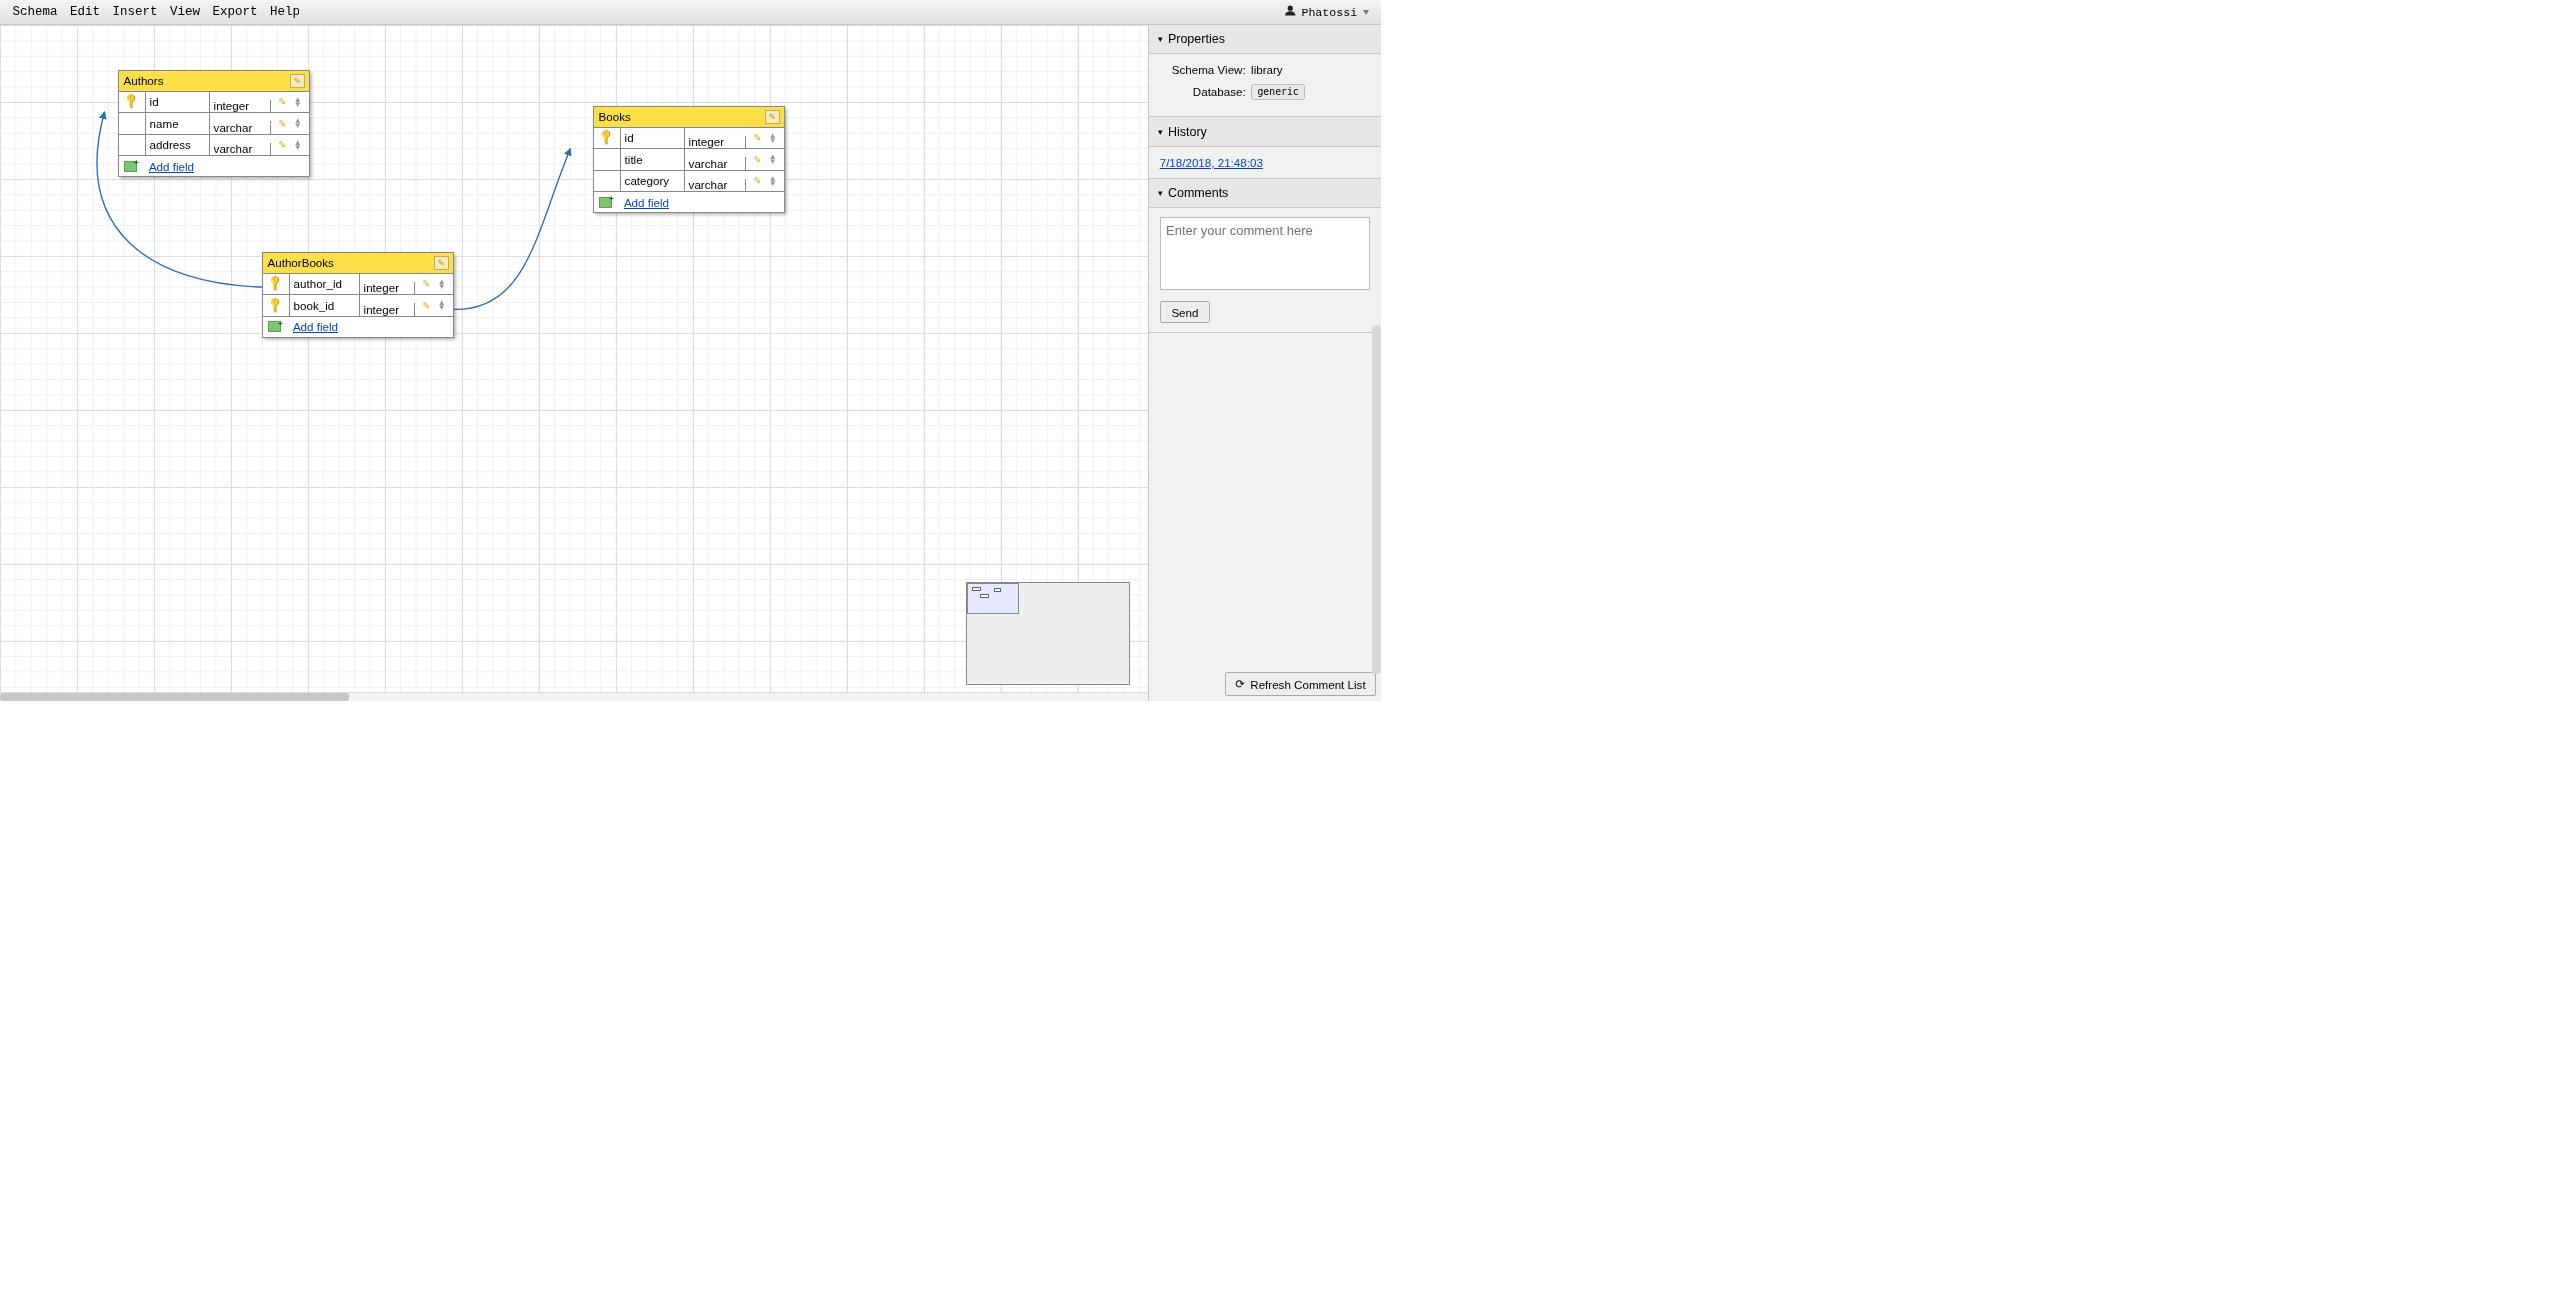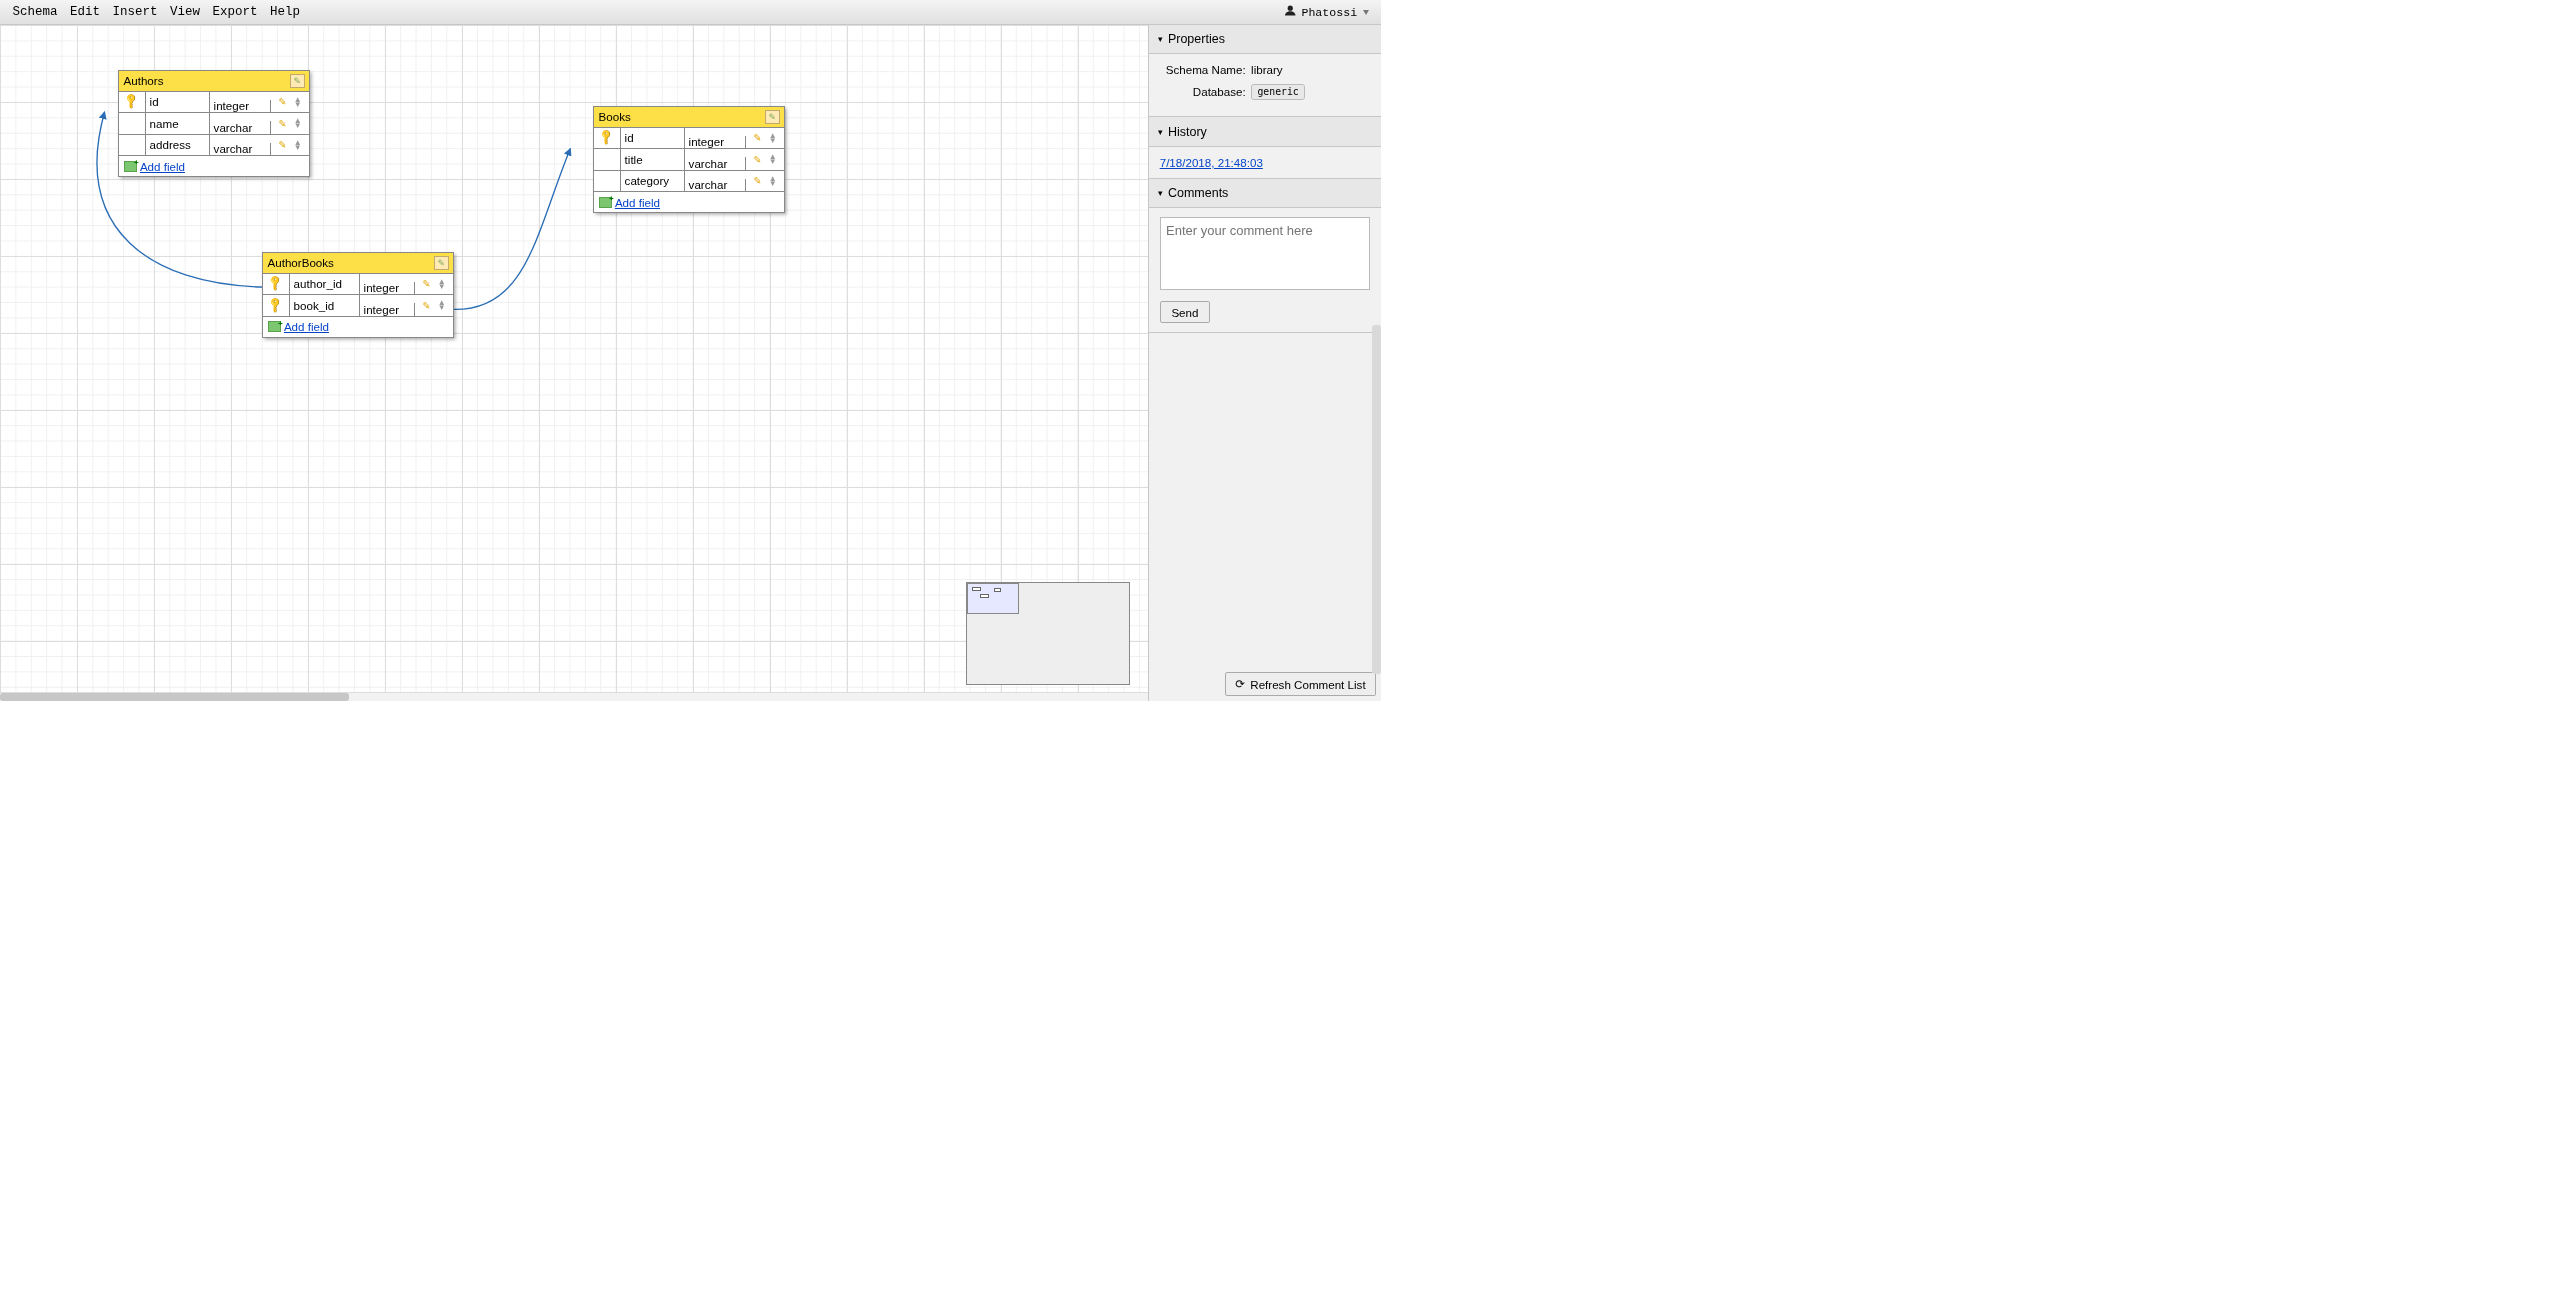--- a/index.html
+++ b/index.html
@@ -76,21 +76,21 @@
   .cell { border-right:0.9px solid #888; display:flex; align-items:center; padding:0 3.6px;}
   .cell.key { width:27px; justify-content:center;}
   .cell.name { width:64px;}
   .cell.type { width:61px;margin-top:8px;}
   .cell.actions { width:38px; border-right:none; display:flex; align-items:center; justify-content:space-around;}
   .entity.wide .cell.name{width:70px;} .entity.wide .cell.type{width:55px;}
   .pk-icon { font-size:10.7px; transform:rotate(-45deg); color:#e0a400;}
   .pencil-icon { font-size:9.8px; color:#e0a400;}
   .sort-icon { font-size:8px; color:#999; line-height:5.4px; display:flex; flex-direction:column;}
   .addfield-row{
-    display:flex; align-items:center; gap:3px;
+    display:flex; align-items:center; gap:12px;
     padding:3.6px 5.4px;
     font-size:11.6px;
   }
   .addfield-row a{ color:#0645c9; text-decoration:underline;}
   .addfield-icon{ width:12.5px;height:10.7px;background:#7bc66e;border:0.9px solid #5aa24e;position:relative;}
   .addfield-icon:after{content:"+";position:absolute;right:-2.7px;top:-3.6px;font-size:8px;color:#070;font-weight:bold;}
 
   
   svg.connections { position:absolute; top:0;left:0;width:100%;height:100%; pointer-events:none; }
 
@@ -340,21 +340,21 @@
 </div>
 
 <div class="rightpane">
 
   <div class="section-header">
     <span class="chev">▾</span>
     <span>Properties</span>
   </div>
   <div class="section-body">
     <div class="prop-row">
-      <span class="plabel">Schema Name:</span>
+      <span class="plabel">Schema View:</span>
       <span class="pval">library</span>
     </div>
     <div class="prop-row">
       <span class="plabel">Database:</span>
       <span class="badge">generic</span>
     </div>
   </div>
 
   <div class="section-header">
     <span class="chev">▾</span>

